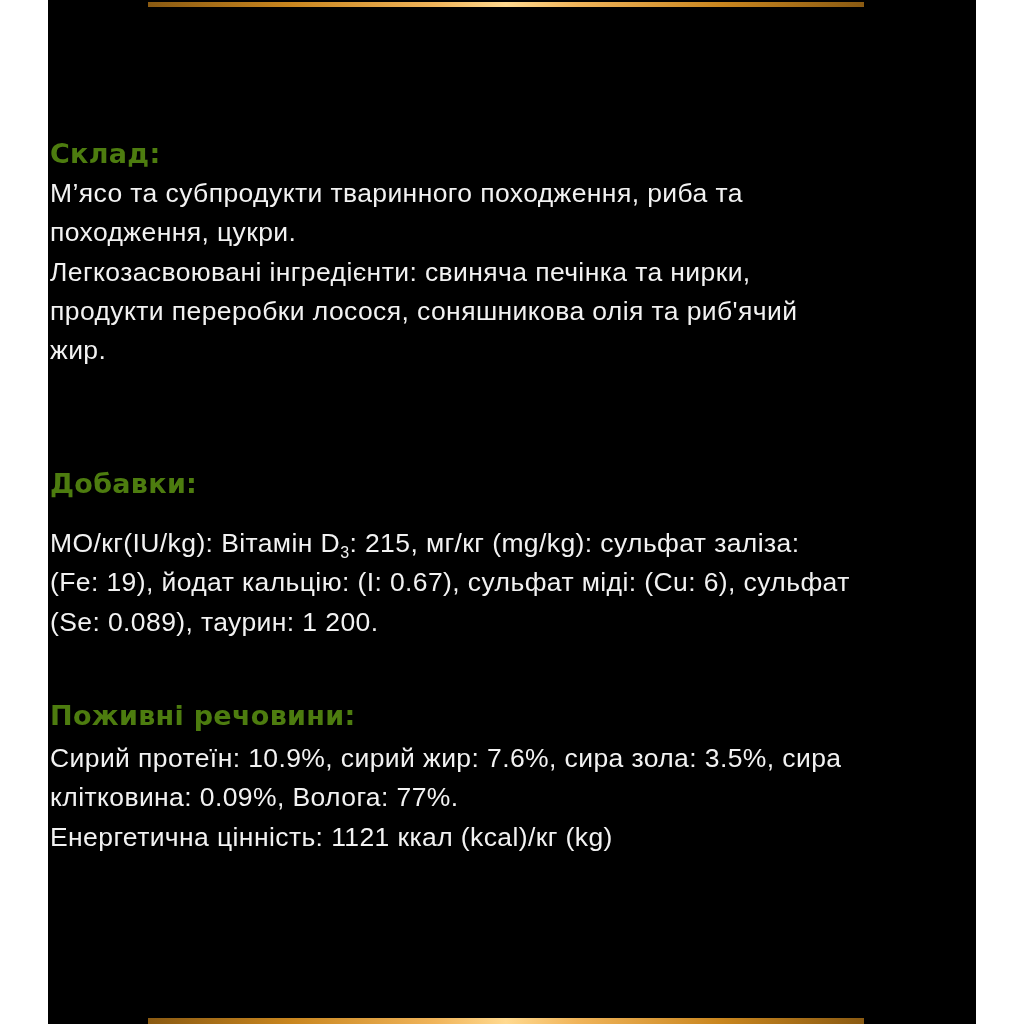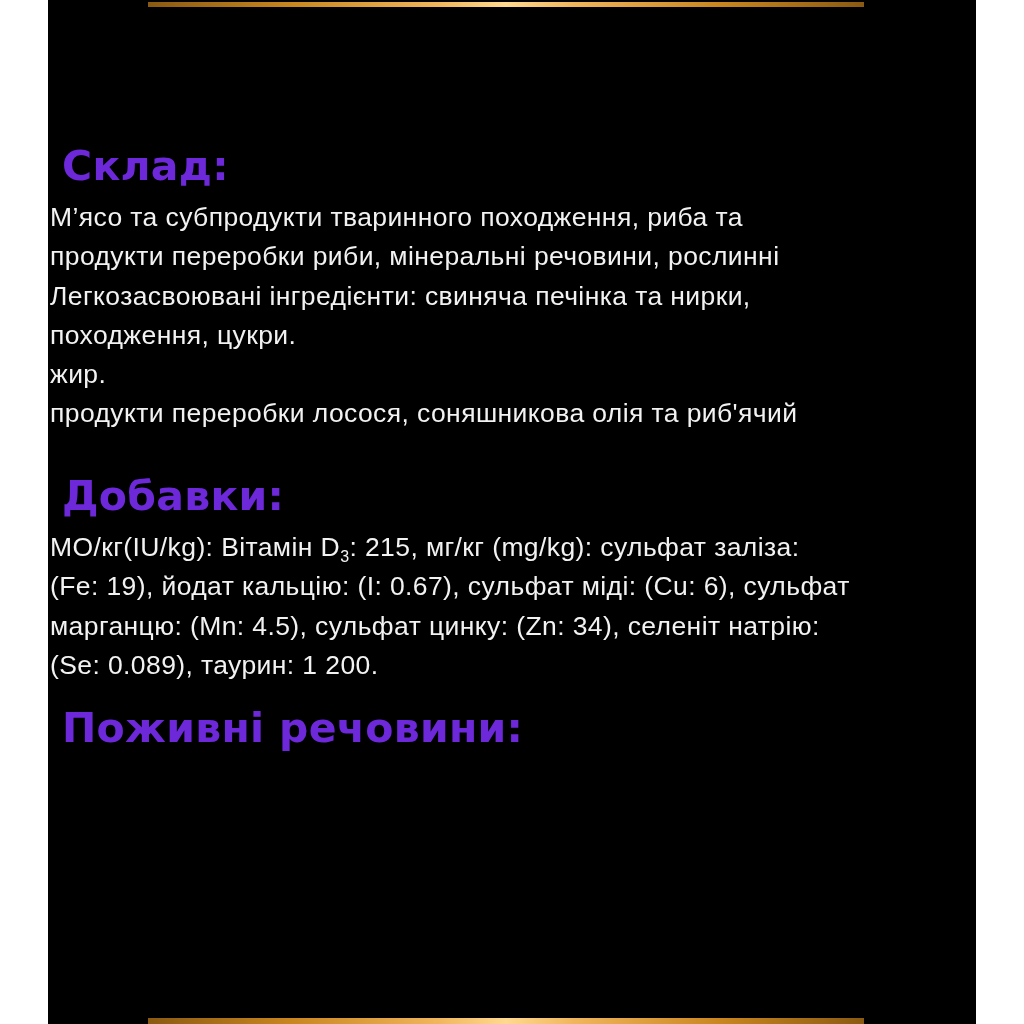--- a/index.html
+++ b/index.html
@@ -32,24 +32,24 @@
       left: 50px;
       top: 0;
       width: 930px;
       font-family: "Liberation Sans", "DejaVu Sans", sans-serif;
       color: #ffffff;
     }
     .section { position: absolute; left: 0; width: 930px; }
     .heading {
       font-family: "DejaVu Sans", "Liberation Sans", sans-serif;
       font-weight: bold;
-      font-size: 41px;
+      font-size: 27px;
       line-height: 40px;
-      color: #6d28d9;
-      margin: 12px;
+      color: #4d7c0f;
+      margin: 0;
       letter-spacing: 0.3px;
     }
     .para {
       font-size: 26.5px;
       line-height: 39.3px;
       margin: 0;
       color: #f2f2f2;
       white-space: nowrap;
       letter-spacing: 0.4px;
     }
@@ -60,37 +60,40 @@
 <body>
 
 <div class="panel"></div>
 <div class="gold-bar top"></div>
 <div class="gold-bar bottom"></div>
 
 <div class="content">
 
   <div class="section" style="top:134px;">
     <h2 class="heading">Склад:</h2>
-    <p class="para" style="margin-top:12px;">
+    <p class="para" style="margin-top:0;">
       <span class="line">М’ясо та субпродукти тваринного походження, риба та</span>
-      <span class="line">продукти переробки риби, мінеральні речовини, рослинні</span>
+      <span class="line">походження, цукри.</span>
       <span class="line">Легкозасвоювані інгредієнти: свиняча печінка та нирки,</span>
-      <span class="line">походження, цукри.</span>
+      <span class="line">продукти переробки лосося, соняшникова олія та риб'ячий</span>
       <span class="line">жир.</span>
-      <span class="line">продукти переробки лосося, соняшникова олія та риб'ячий</span>
     </p>
   </div>
 
   <div class="section" style="top:464px;">
     <h2 class="heading">Добавки:</h2>
-    <p class="para" style="margin-top:3px;">
+    <p class="para" style="margin-top:20px;">
       <span class="line"><span>МО/кг(IU/kg): Вітамін D</span><sub class="sub3">3</sub><span>: 215, мг/кг (mg/kg): сульфат заліза:</span></span>
       <span class="line">(Fe: 19), йодат кальцію: (I: 0.67), сульфат міді: (Cu: 6), сульфат</span>
-      <span class="line">марганцю: (Mn: 4.5), сульфат цинку: (Zn: 34), селеніт натрію:</span>
       <span class="line">(Se: 0.089), таурин: 1 200.</span>
     </p>
   </div>
 
   <div class="section" style="top:696px;">
     <h2 class="heading">Поживні речовини:</h2>
+    <p class="para" style="margin-top:3px;">
+      <span class="line">Сирий протеїн: 10.9%, сирий жир: 7.6%, сира зола: 3.5%, сира</span>
+      <span class="line">клітковина: 0.09%, Волога: 77%.</span>
+      <span class="line">Енергетична цінність: 1121 ккал (kcal)/кг (kg)</span>
+    </p>
   </div>
 
 </div>
 
 </body></html>

